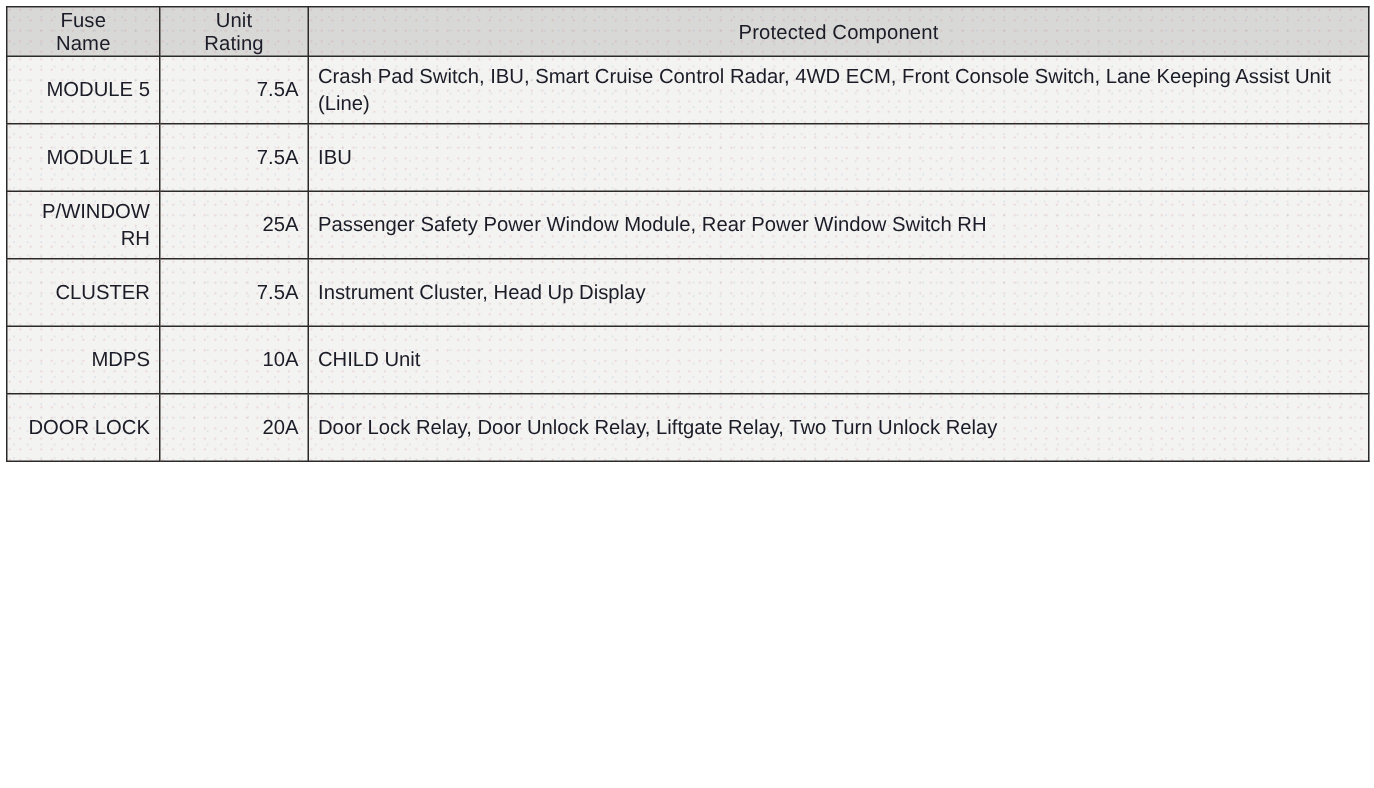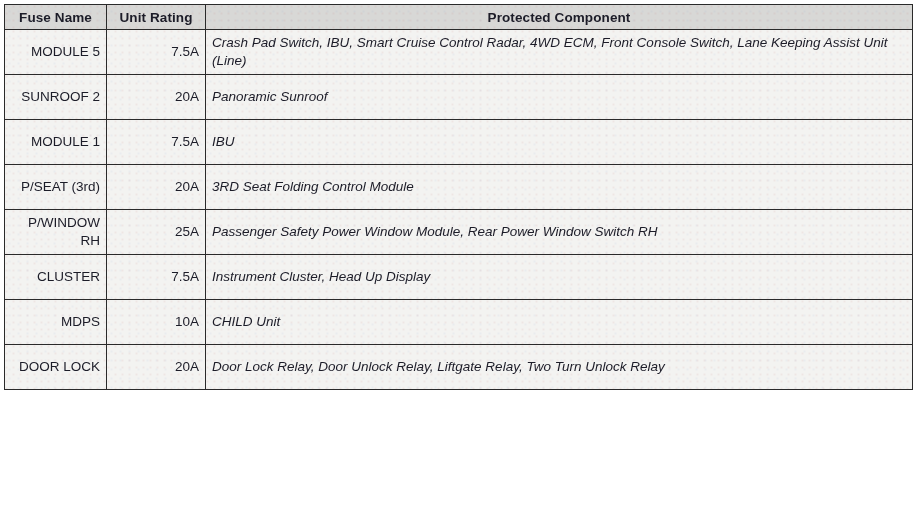--- a/index.html
+++ b/index.html
@@ -38,25 +38,25 @@
   table.fuse-table th {
     border: 1px solid #2a2a2a;
     background-image:
       radial-gradient(circle at 1px 1px, rgba(200,120,120,0.22) 0.6px, transparent 0.8px),
       radial-gradient(circle at 4px 6px, rgba(120,150,200,0.16) 0.6px, transparent 0.8px);
     background-size: 7px 7px, 9px 9px;
   }
 
   table.fuse-table th {
     background-color: #d8d8d6;
-    font-weight: bold;
+    font-weight: normal;
     font-size: 13.5px;
     text-align: center;
     height: 22px;
-    padding: 1px 0;
+    padding: 1px 21px;
     letter-spacing: 0.1px;
   }
 
   table.fuse-table td {
     background-color: #f3f3f1;
     font-size: 13.5px;
     height: 38px;
     padding: 3px 6px;
     vertical-align: middle;
     line-height: 1.30;
@@ -70,21 +70,20 @@
   td.cell-name,
   td.cell-rating {
     text-align: right;
     white-space: pre-line;
   }
 
   td.cell-component {
     text-align: left;
     padding-left: 7px;
     padding-right: 6px;
-    font-style: italic;
   }
 </style>
 </head>
 <body>
 
 <div id="fuse-table-wrap">
   <table class="fuse-table">
     <colgroup>
       <col class="c-name">
       <col class="c-rating">
@@ -98,33 +97,23 @@
       </tr>
     </thead>
     <tbody id="fuse-table-body">
 
     <tr>
           <td class="cell-name">MODULE 5</td>
           <td class="cell-rating">7.5A</td>
           <td class="cell-component">Crash Pad Switch, IBU, Smart Cruise Control Radar, 4WD ECM, Front Console Switch, Lane Keeping Assist Unit (Line)</td>
         </tr>
         <tr>
-          <td class="cell-name">SUNROOF 2</td>
-          <td class="cell-rating">20A</td>
-          <td class="cell-component">Panoramic Sunroof</td>
-        </tr>
-        <tr>
           <td class="cell-name">MODULE 1</td>
           <td class="cell-rating">7.5A</td>
           <td class="cell-component">IBU</td>
-        </tr>
-        <tr>
-          <td class="cell-name">P/SEAT (3rd)</td>
-          <td class="cell-rating">20A</td>
-          <td class="cell-component">3RD Seat Folding Control Module</td>
         </tr>
         <tr>
           <td class="cell-name">P/WINDOW
 RH</td>
           <td class="cell-rating">25A</td>
           <td class="cell-component">Passenger Safety Power Window Module, Rear Power Window Switch RH</td>
         </tr>
         <tr>
           <td class="cell-name">CLUSTER</td>
           <td class="cell-rating">7.5A</td>

